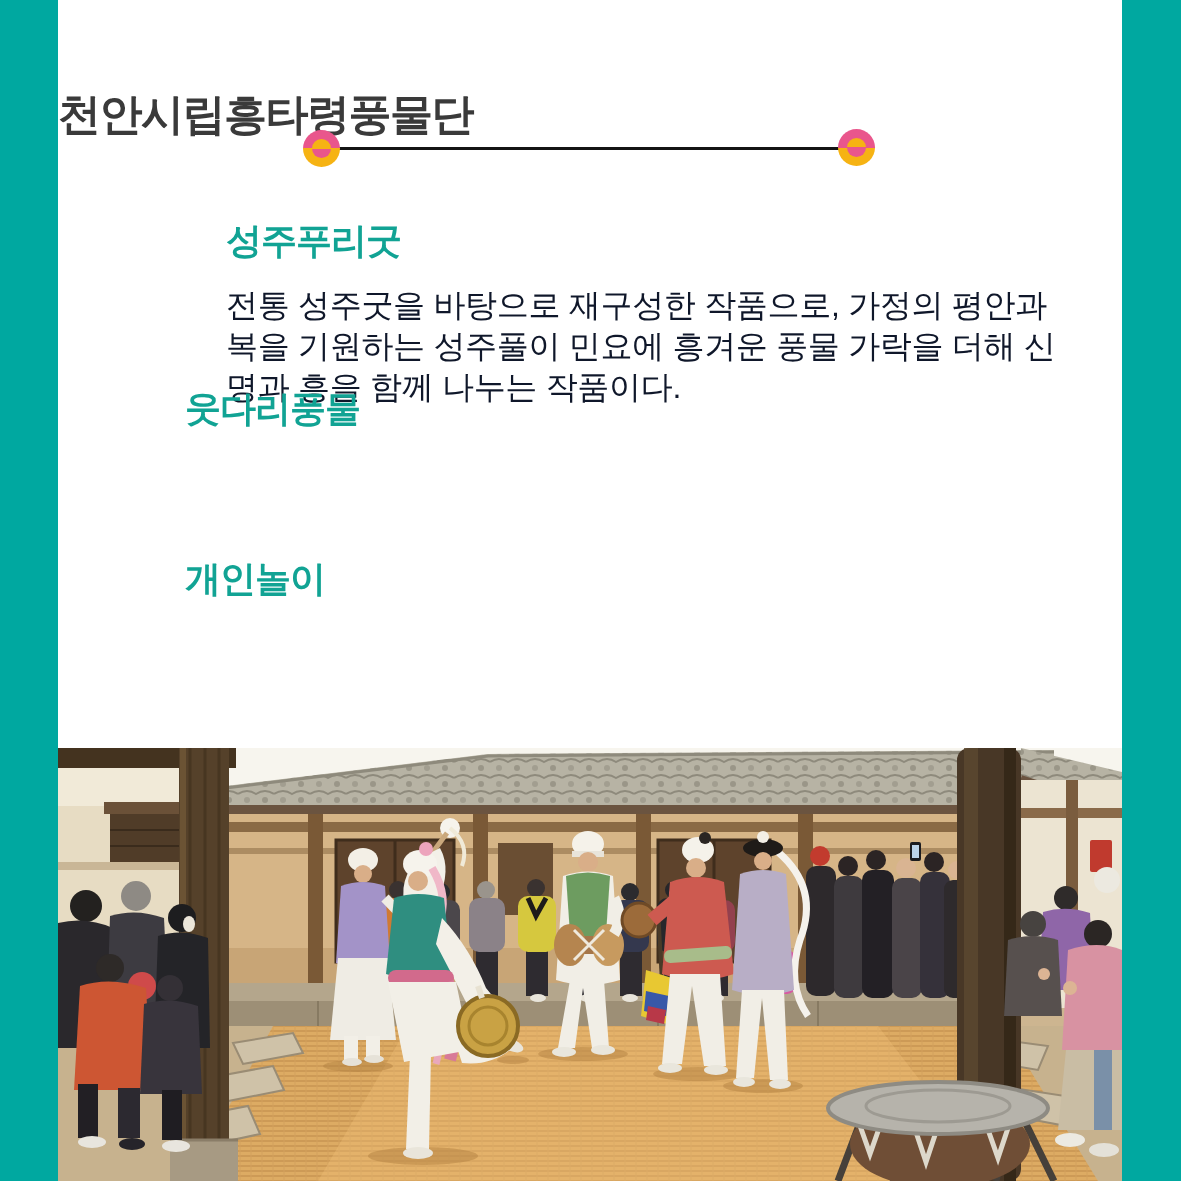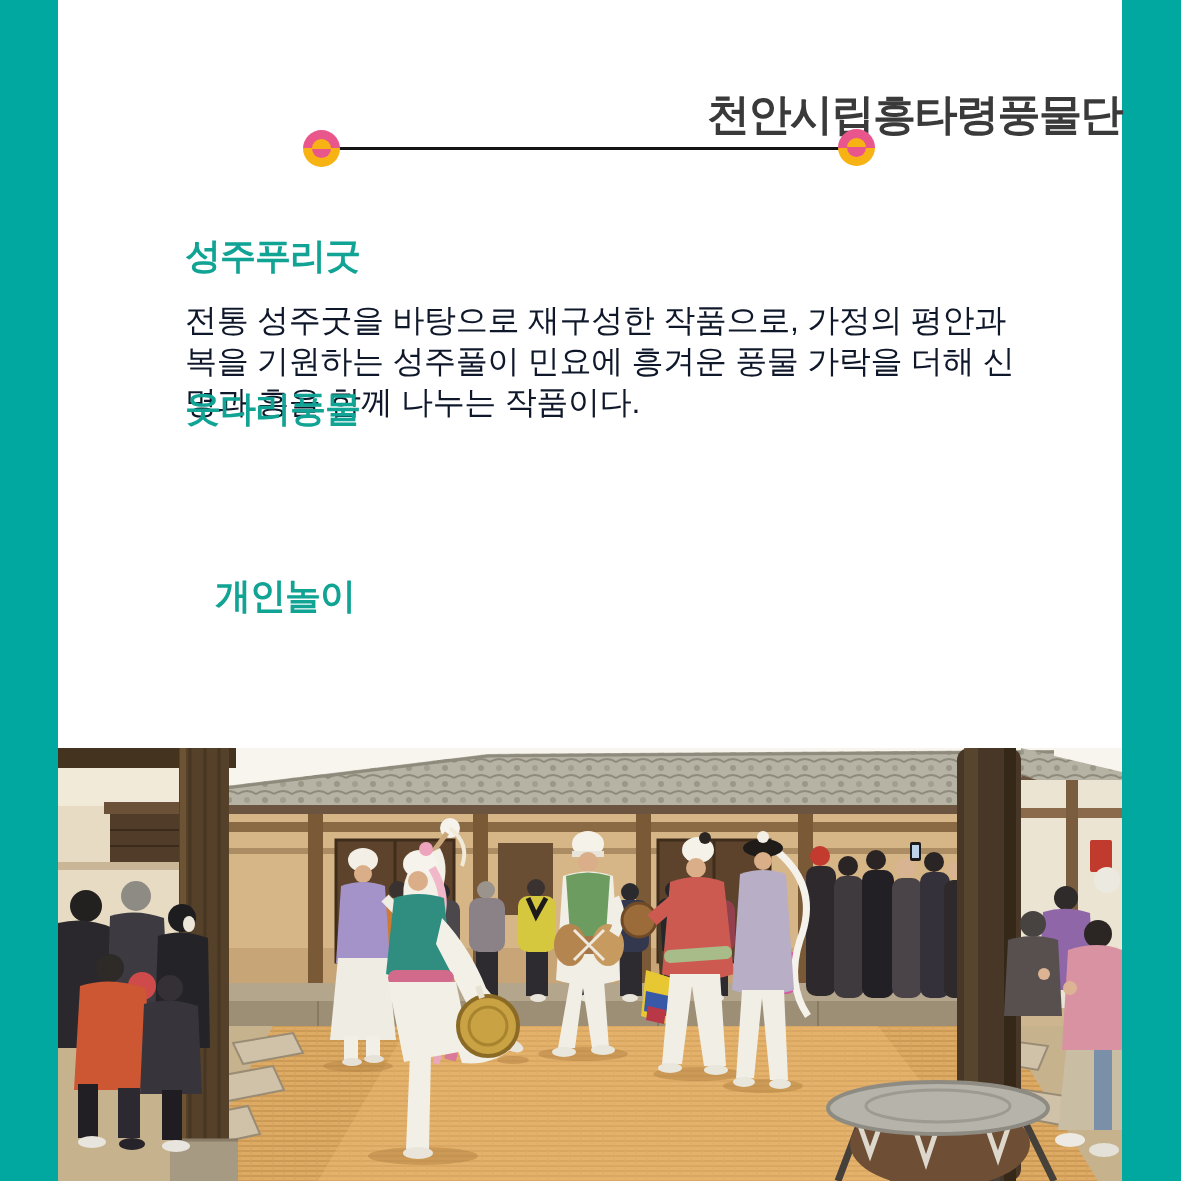--- a/index.html
+++ b/index.html
@@ -5,31 +5,31 @@
   html,body{margin:0;padding:0;background:#ffffff;}
   .canvas{
     position:relative;width:1181px;height:1181px;background:#ffffff;overflow:hidden;
     font-family:"Liberation Sans","DejaVu Sans",sans-serif;
   }
   .side-bar{position:absolute;top:0;width:59px;height:1181px;background:#00a8a0;}
   .side-bar.left{left:0;width:58px;}
   .side-bar.right{right:0;}
   .title{
     position:absolute;left:58px;top:86px;width:1064px;margin:0;
-    text-align:right;font-size:43px;font-weight:900;color:#3a3a3a;letter-spacing:-1.5px;
+    text-align:left;font-size:43px;font-weight:900;color:#3a3a3a;letter-spacing:-1.5px;
   }
   .divider-line{position:absolute;left:338px;top:147px;width:502px;height:3px;background:#141414;}
   .deco-circle{position:absolute;width:37px;height:37px;border-radius:50%;
     background:linear-gradient(180deg,#e9568c 0 50%,#f6b313 50% 100%);}
   .deco-circle.left{left:303px;top:130px;}
   .deco-circle.right{left:838px;top:129px;}
   .deco-circle .inner{position:absolute;left:9px;top:9px;width:19px;height:19px;border-radius:50%;
     background:linear-gradient(180deg,#f6b313 0 50%,#e9568c 50% 100%);}
   .info{position:absolute;left:185px;width:830px;}
-  .info.s1{top:232px;} .info.s2{top:385px;} .info.s3{top:572px;margin-left:30px;}
+  .info.s1{top:217px;margin-left:41px;} .info.s2{top:385px;} .info.s3{top:555px;}
   .info h2{margin:0;font-size:36px;font-weight:900;color:#11a394;letter-spacing:-1px;}
   .info p{margin:19px 0 0;font-size:32px;line-height:41px;color:#0f172a;letter-spacing:-0.3px;word-break:normal;}
   .photo{position:absolute;left:58px;top:748px;width:1064px;height:433px;margin:0;overflow:hidden;background:#d8bf95;}
   .photo svg{display:block;width:100%;height:100%;}
 </style>
 </head>
 <body>
 
 <div class="canvas">
   <div class="side-bar left"></div>

